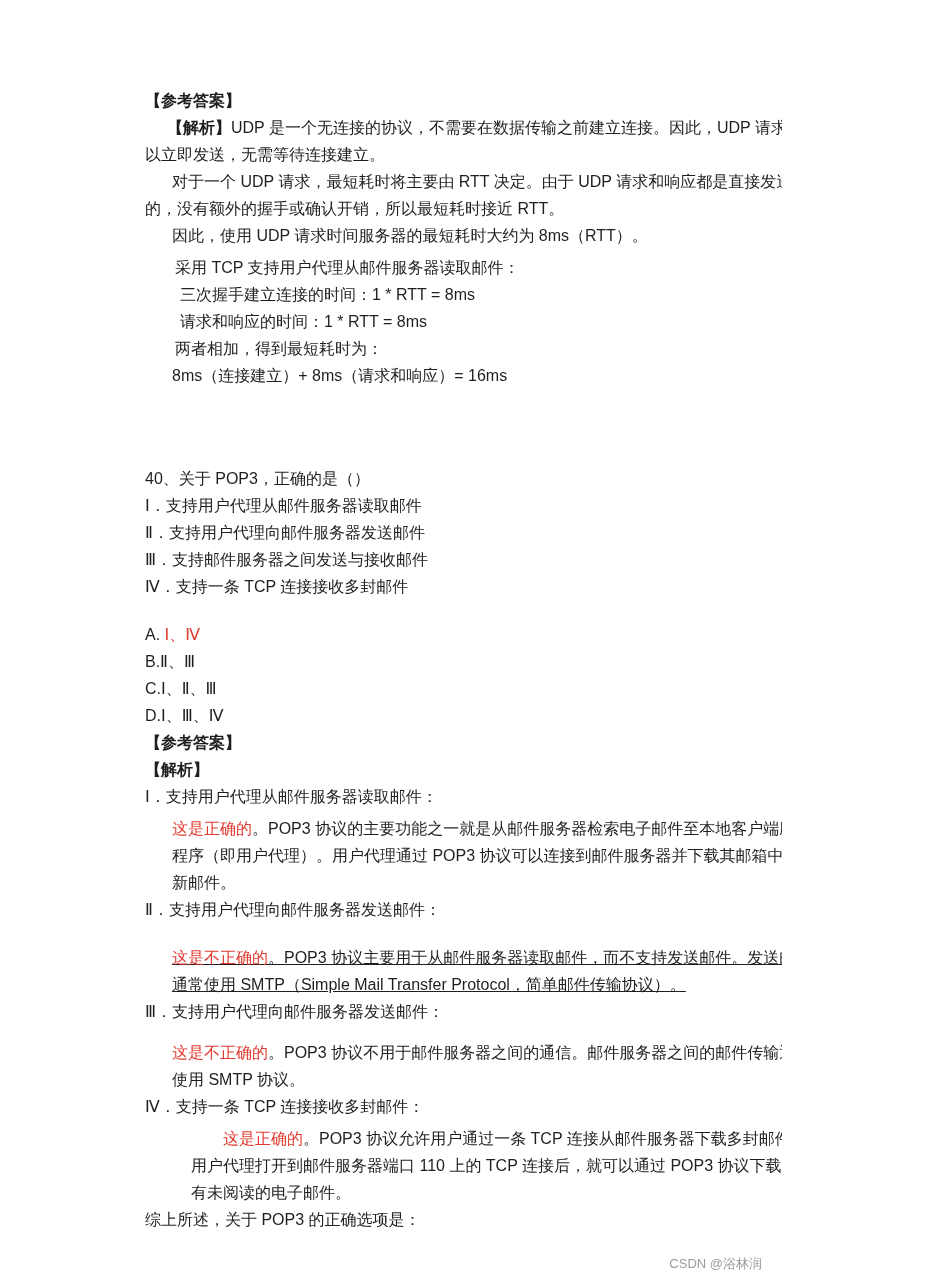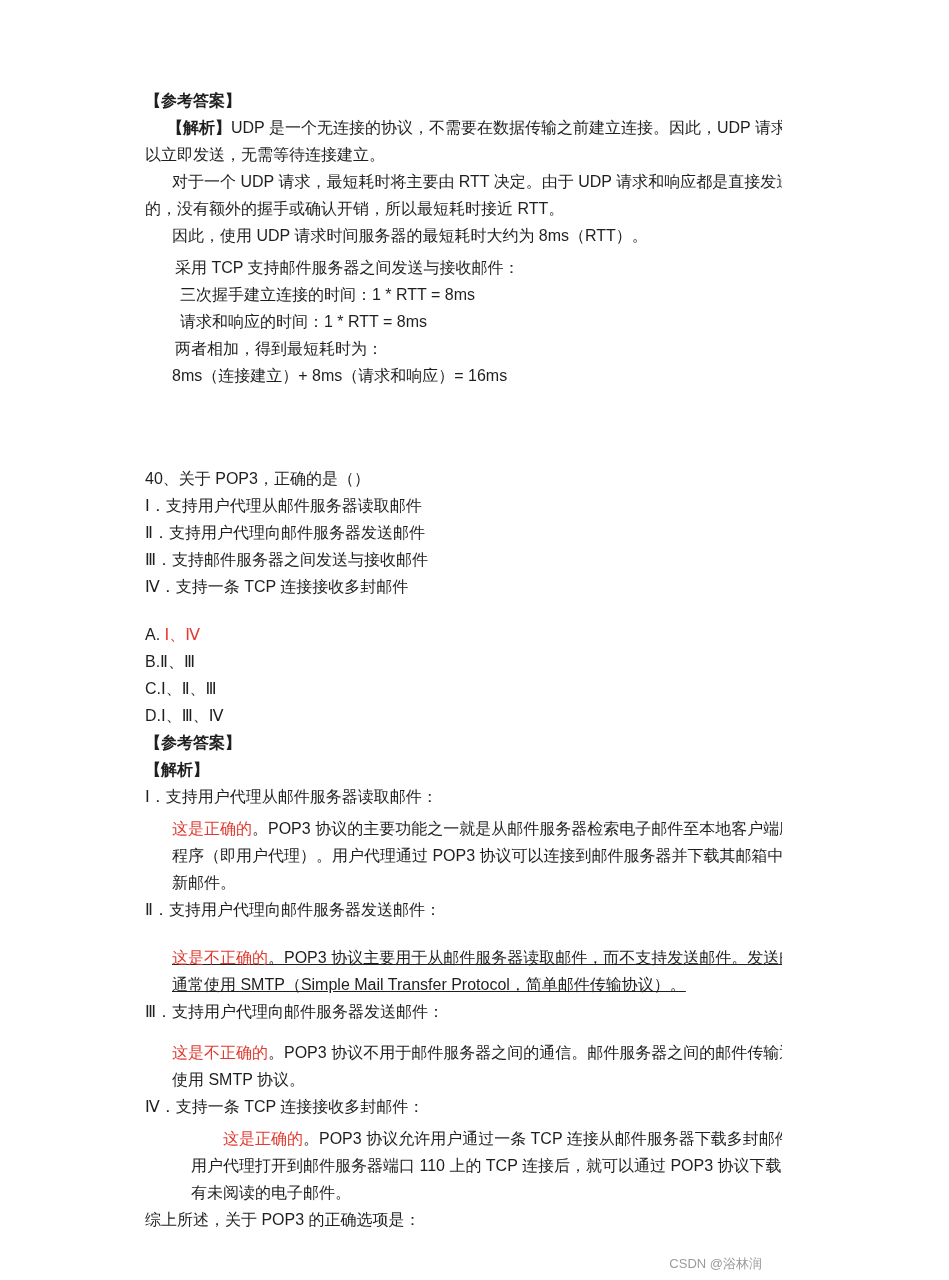--- a/index.html
+++ b/index.html
@@ -43,21 +43,21 @@
 </style>
 </head>
 <body>
 
 <div class="page">
   <div class="content">
       <p class="doc-line"><span class="bold">【参考答案】</span></p>
       <p class="doc-line" style="text-indent: 22px;"><span class="bold">【解析】</span><span>UDP 是一个无连接的协议，不需要在数据传输之前建立连接。因此，UDP 请求可以立即发送，无需等待连接建立。</span></p>
       <p class="doc-line" style="text-indent: 27px;"><span>对于一个 UDP 请求，最短耗时将主要由 RTT 决定。由于 UDP 请求和响应都是直接发送的，没有额外的握手或确认开销，所以最短耗时接近 RTT。</span></p>
       <p class="doc-line" style="text-indent: 27px;"><span>因此，使用 UDP 请求时间服务器的最短耗时大约为 8ms（RTT）。</span></p>
-      <p class="doc-line" style="margin-top: 5px; padding-left: 30px;"><span>采用 TCP 支持邮件服务器之间发送与接收邮件：</span></p>
+      <p class="doc-line" style="margin-top: 5px; padding-left: 30px;"><span>采用 TCP 支持用户代理从邮件服务器读取邮件：</span></p>
       <p class="doc-line" style="padding-left: 35px;"><span>三次握手建立连接的时间：1 * RTT = 8ms</span></p>
       <p class="doc-line" style="padding-left: 35px;"><span>请求和响应的时间：1 * RTT = 8ms</span></p>
       <p class="doc-line" style="padding-left: 30px;"><span>两者相加，得到最短耗时为：</span></p>
       <p class="doc-line" style="padding-left: 27px;"><span>8ms（连接建立）+ 8ms（请求和响应）= 16ms</span></p>
       <p class="doc-line" style="margin-top: 76px;"><span>40、关于 POP3，正确的是（）</span></p>
       <p class="doc-line"><span>Ⅰ．支持用户代理从邮件服务器读取邮件</span></p>
       <p class="doc-line"><span>Ⅱ．支持用户代理向邮件服务器发送邮件</span></p>
       <p class="doc-line"><span>Ⅲ．支持邮件服务器之间发送与接收邮件</span></p>
       <p class="doc-line"><span>Ⅳ．支持一条 TCP 连接接收多封邮件</span></p>
       <p class="doc-line" style="margin-top: 21px;"><span>A. </span><span class="red">Ⅰ、Ⅳ</span></p>

